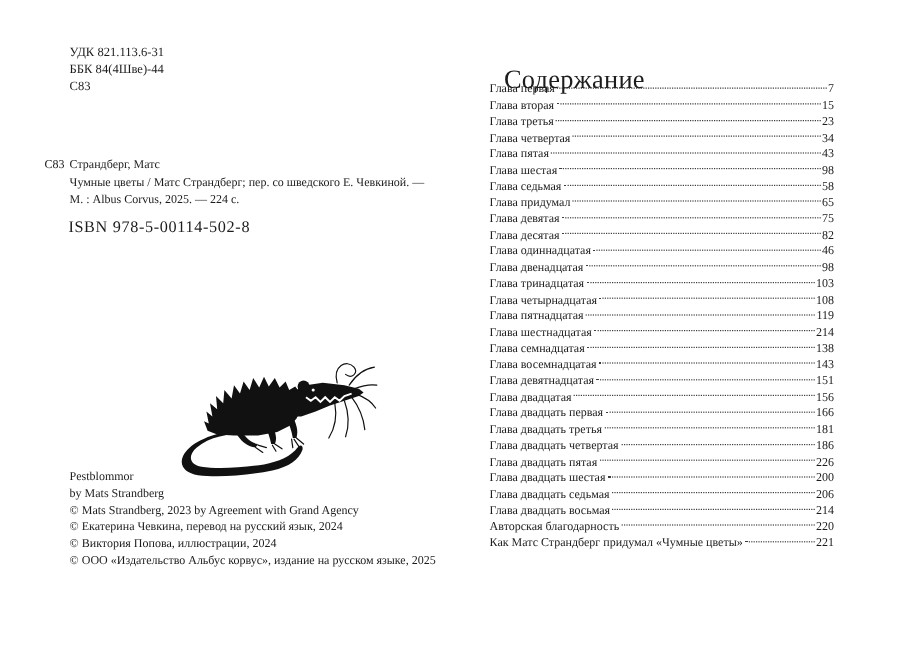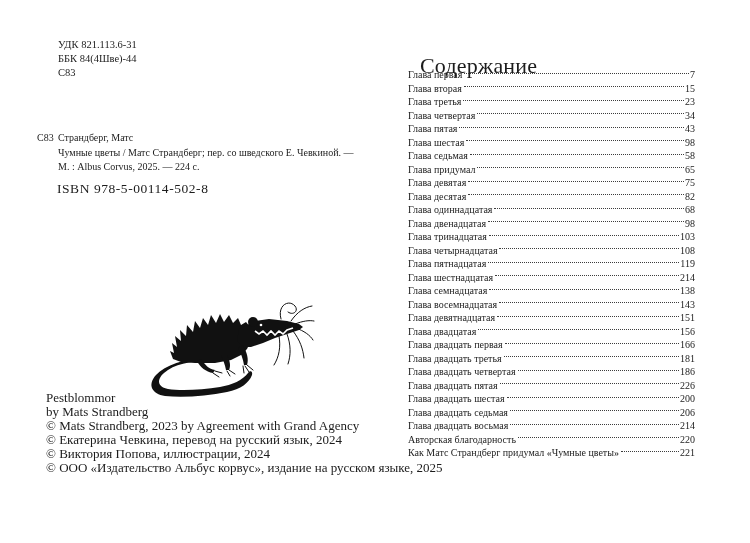--- a/index.html
+++ b/index.html
@@ -18,21 +18,21 @@
 
   .class-block { position: absolute; left: 58px; top: 38px; font-size: 10.5px; line-height: 14px; white-space: nowrap; }
 
   .bib-block { position: absolute; left: 58px; top: 131px; font-size: 10px; line-height: 14.6px; white-space: nowrap; }
   .bib-code { position: absolute; left: -21px; top: 0; }
 
   .isbn { position: absolute; left: 57px; top: 181px; font-size: 13.5px; letter-spacing: 0.55px; white-space: nowrap; }
 
   .rat-wrap { position: absolute; left: 143px; top: 297px; width: 172px; height: 112px; }
 
-  .credits-block { position: absolute; left: 46px; top: 391px; font-size: 13px; line-height: 13.9px; white-space: nowrap; font-family: Liberation Serif, serif; }
+  .credits-block { position: absolute; left: 58px; top: 391px; font-size: 10px; line-height: 13.9px; white-space: nowrap; font-family: Liberation Serif, serif; }
 
   
   .page-right { position: absolute; left: 408px; top: 0; width: 287px; height: 543px; }
 
   .toc-heading {
     position: absolute; left: 0; top: 42px;
     margin: 12px; font-size: 22px; font-weight: normal; line-height: 24px;
     letter-spacing: 0.2px;
   }
 
@@ -184,21 +184,21 @@
     <span class="toc-page">75</span>
   </div>
         <div class="toc-row">
     <span class="toc-title">Глава десятая</span>
     <span class="toc-leader"></span>
     <span class="toc-page">82</span>
   </div>
         <div class="toc-row">
     <span class="toc-title">Глава одиннадцатая</span>
     <span class="toc-leader"></span>
-    <span class="toc-page">68</span>
+    <span class="toc-page">46</span>
   </div>
         <div class="toc-row">
     <span class="toc-title">Глава двенадцатая</span>
     <span class="toc-leader"></span>
     <span class="toc-page">98</span>
   </div>
         <div class="toc-row">
     <span class="toc-title">Глава тринадцатая</span>
     <span class="toc-leader"></span>
     <span class="toc-page">103</span>

